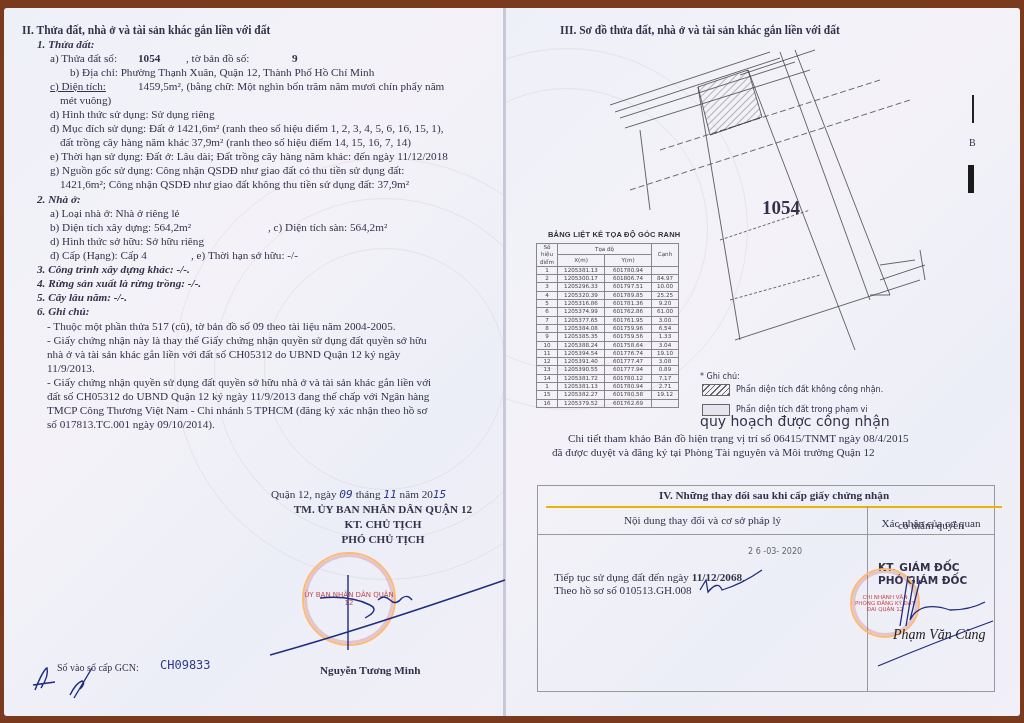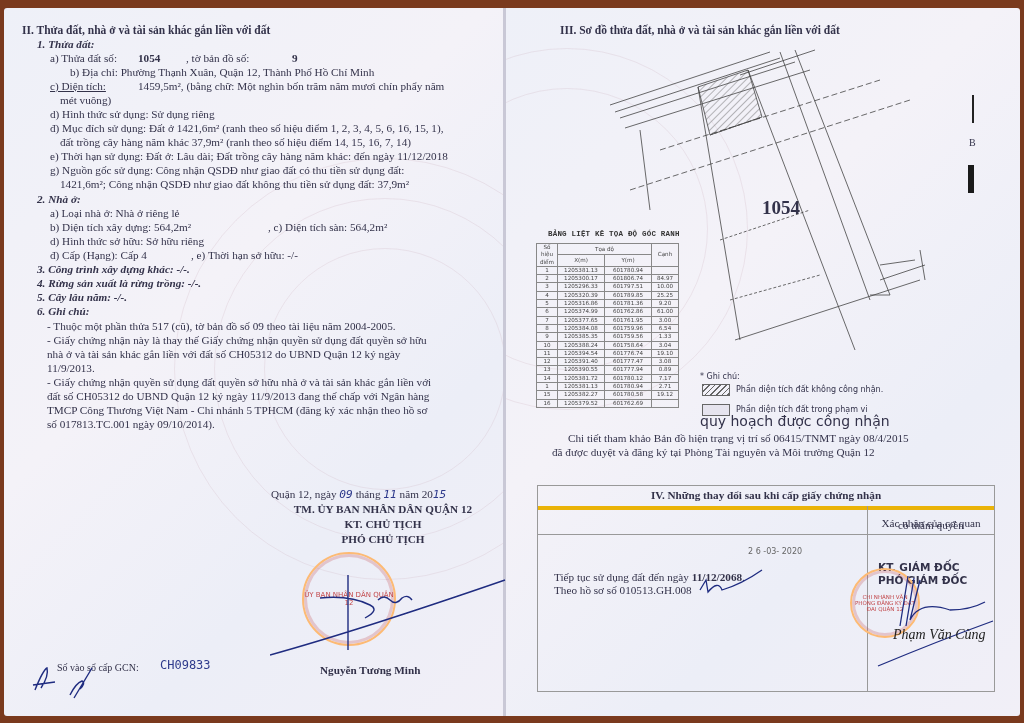--- a/index.html
+++ b/index.html
@@ -19,29 +19,29 @@
   .wm {
     position:absolute; border-radius:50%; border:1px solid rgba(200,170,180,0.22);
   }
   .txt { position:absolute; font-size:11.2px; line-height:13.5px; white-space:nowrap; color:#33324a; }
   .h { font-weight:bold; font-size:11.5px; }
   .it { font-style:italic; font-weight:bold; }
   .b { font-weight:bold; }
   .hand { font-family:"DejaVu Sans Mono", monospace; color:#2e3a8c; font-style:italic; }
   .center { text-align:center; }
   
-  .coord-title { position:absolute; left:536px; top:230px; font-family:Liberation Mono, monospace; font-size:7.5px; font-weight:bold; color:#333; letter-spacing:0.2px;padding-left:12px;}
+  .coord-title { position:absolute; left:536px; top:230px; font-family:Liberation Sans, sans-serif; font-size:7.5px; font-weight:bold; color:#333; letter-spacing:0.2px;padding-left:12px;}
   table.coords { position:absolute; left:536px; top:243px; border-collapse:collapse; font-family:"DejaVu Sans", sans-serif; font-size:5.6px; color:#444; }
   table.coords td, table.coords th { border:1px solid #888; padding:0 3px; text-align:center; font-weight:normal; line-height:7.3px; }
   table.coords th { height:9px; }
   .legend-box { position:absolute; width:26px; height:10px; border:1px solid #666; }
   .hatch { background:repeating-linear-gradient(135deg,#666 0 1px,transparent 1px 4px); }
   .sans { font-family:"DejaVu Sans", sans-serif; }
   .tbl4 { position:absolute; left:537px; top:485px; width:456px; height:205px; border:1px solid #999; }
-  .tbl4 .row1 { position:absolute; left:0; top:0; width:100%; height:20px; border-bottom:4px solid #eab308;text-decoration:underline; }
+  .tbl4 .row1 { position:absolute; left:8px; top:0; width:100%; height:20px; border-bottom:2px solid #eab308;text-decoration:underline; }
   .tbl4 .row2 { position:absolute; left:0; top:20px; width:100%; height:28px; border-bottom:1px solid #999; }
   .tbl4 .vline { position:absolute; left:329px; top:20px; width:1px; height:185px; background:#999; }
   .stamp {
     position:absolute; border-radius:50%; border:2px solid #fdba74; box-shadow: inset 0 0 0 3px rgba(194,71,74,0.25);
     color:#c2474a; font-family:"DejaVu Sans", sans-serif; font-size:7px; display:flex; align-items:center; justify-content:center; text-align:center;
   }
 </style>
 </head>
 <body>
 
@@ -283,20 +283,21 @@
 <div class="txt sans" style="left:700px;top:415px;font-size:14px;">quy hoạch được công nhận</div>
 
 <div class="txt" style="left:568px;top:432px;">Chi tiết tham khảo Bản đồ hiện trạng vị trí số 06415/TNMT ngày 08/4/2015</div>
 <div class="txt" style="left:552px;top:446px;">đã được duyệt và đăng ký tại Phòng Tài nguyên và Môi trường Quận 12</div>
 
 <div class="tbl4">
   <div class="row1">
     <div class="txt b center" style="left:0;top:3px;width:456px;">IV. Những thay đổi sau khi cấp giấy chứng nhận</div>
   </div>
   <div class="row2">
+    <div class="txt center" style="left:0;top:8px;width:329px;">Nội dung thay đổi và cơ sở pháp lý</div>
     <div class="txt center" style="left:330px;top:0;width:126px;margin-top:11px;">Xác nhận của cơ quan</div>
     <div class="txt center" style="left:330px;top:13px;width:126px;">có thẩm quyền</div>
   </div>
   <div class="vline"></div>
   <div class="txt sans" style="left:210px;top:59px;font-size:8px;color:#666;">2 6 -03- 2020</div>
   <div class="txt" style="left:16px;top:85px;">
     <span>Tiếp tục sử dụng đất đến ngày </span><span class="b">11/12/2068</span>.
   </div>
   <div class="txt" style="left:16px;top:98px;">Theo hồ sơ số 010513.GH.008</div>
   <svg style="position:absolute;left:160px;top:82px;" width="70" height="30">

